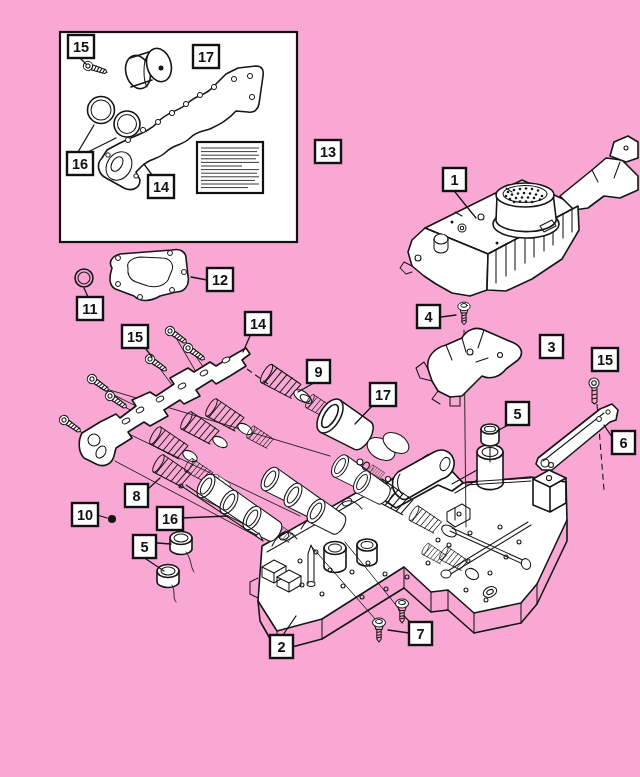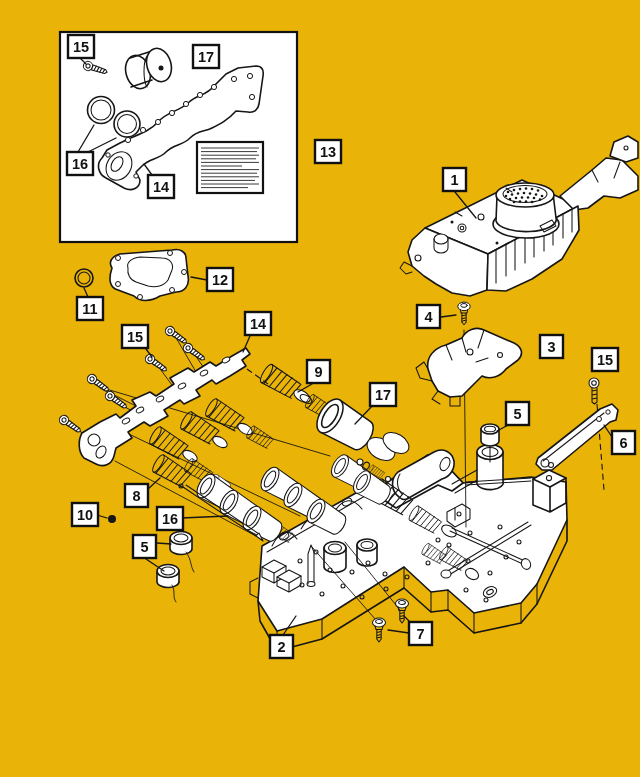--- a/index.html
+++ b/index.html
@@ -1,16 +1,16 @@
 <!DOCTYPE html>
 <html><head>
 <meta charset="utf-8">
 <style>
   html,body{margin:0;padding:0;background:#fff;}
-  .page{position:relative;width:640px;height:777px;background:#eab308;overflow:hidden;
+  .page{position:relative;width:640px;height:777px;background:#f9a8d4;overflow:hidden;
         font-family:"Liberation Sans", sans-serif;}
   svg{display:block;}
   .ln  {stroke:#161616;stroke-width:1.6;fill:none;stroke-linecap:round;stroke-linejoin:round;}
   .lnf {stroke:#161616;stroke-width:1.6;fill:#ffffff;stroke-linejoin:round;}
   .det {stroke:#161616;stroke-width:1.05;fill:none;stroke-linecap:round;stroke-linejoin:round;}
   .detf{stroke:#161616;stroke-width:1.05;fill:#ffffff;stroke-linejoin:round;}
   .thin{stroke:#161616;stroke-width:0.9;fill:none;stroke-linecap:round;}
   .dash{stroke:#161616;stroke-width:1.1;fill:none;stroke-dasharray:6 4;}
   .dot {fill:#161616;stroke:none;}
   .hole{stroke:#161616;stroke-width:1;fill:#ffffff;}

